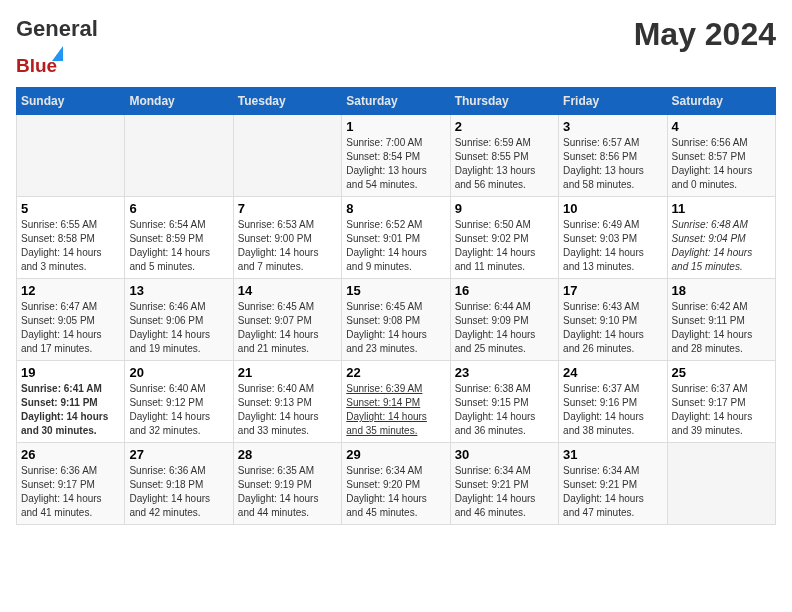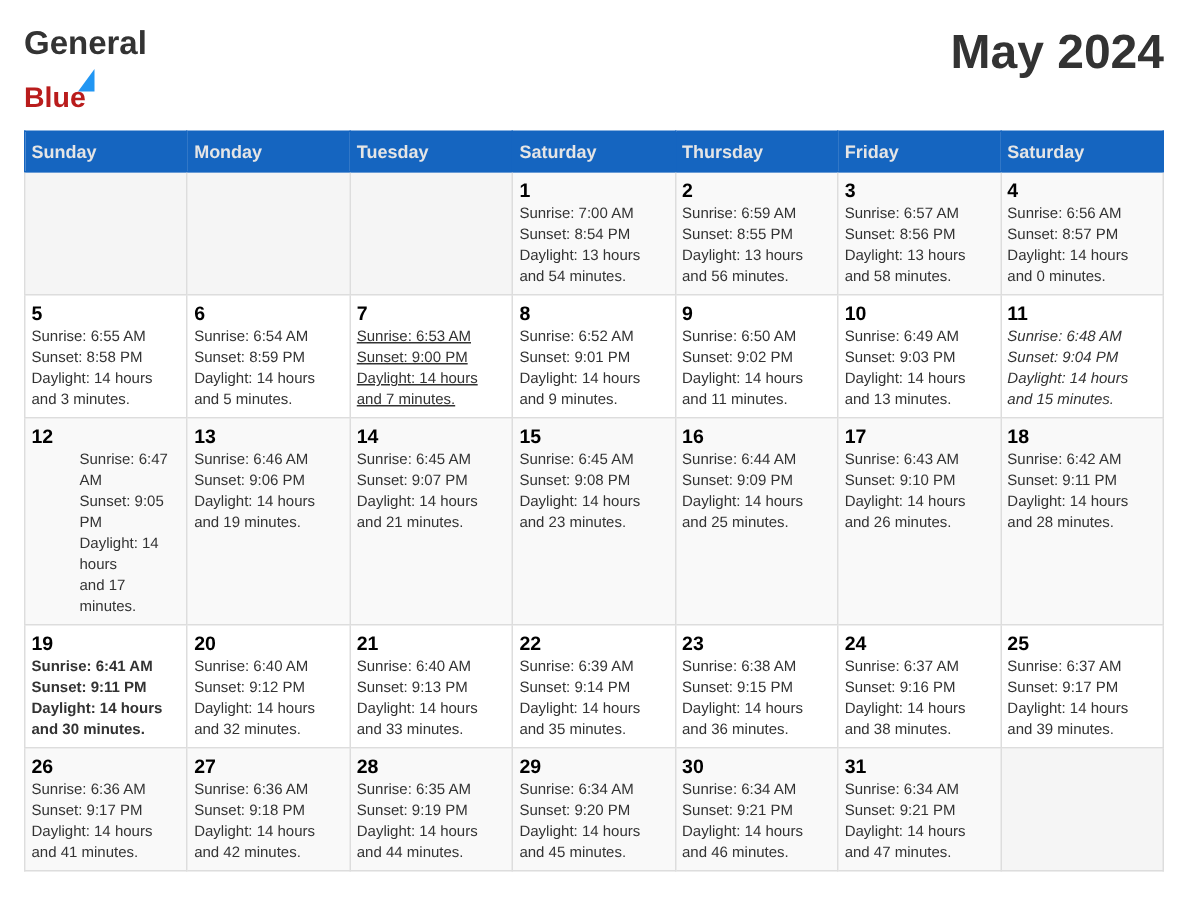--- a/index.html
+++ b/index.html
@@ -146,21 +146,21 @@
         </td>
         <td>
           <span class="day-number">6</span>
           <div class="day-info" style="white-space: pre-line;">Sunrise: 6:54 AM
 Sunset: 8:59 PM
 Daylight: 14 hours
 and 5 minutes.</div>
         </td>
         <td>
           <span class="day-number">7</span>
-          <div class="day-info" style="white-space: pre-line; text-decoration: underline;">Sunrise: 6:53 AM
+          <div class="day-info" style="white-space: pre-line;">Sunrise: 6:53 AM
 Sunset: 9:00 PM
 Daylight: 14 hours
 and 7 minutes.</div>
         </td>
         <td>
           <span class="day-number">8</span>
           <div class="day-info" style="white-space: pre-line;">Sunrise: 6:52 AM
 Sunset: 9:01 PM
 Daylight: 14 hours
 and 9 minutes.</div>
@@ -183,21 +183,21 @@
           <span class="day-number">11</span>
           <div class="day-info" style="white-space: pre-line; font-style: italic;">Sunrise: 6:48 AM
 Sunset: 9:04 PM
 Daylight: 14 hours
 and 15 minutes.</div>
         </td>
       </tr>
       <tr>
         <td>
           <span class="day-number">12</span>
-          <div class="day-info" style="white-space: pre-line; margin-left: 32px;">Sunrise: 6:47 AM
+          <div class="day-info" style="white-space: pre-line;">Sunrise: 6:47 AM
 Sunset: 9:05 PM
 Daylight: 14 hours
 and 17 minutes.</div>
         </td>
         <td>
           <span class="day-number">13</span>
           <div class="day-info" style="white-space: pre-line;">Sunrise: 6:46 AM
 Sunset: 9:06 PM
 Daylight: 14 hours
 and 19 minutes.</div>
@@ -255,21 +255,21 @@
         </td>
         <td>
           <span class="day-number">21</span>
           <div class="day-info" style="white-space: pre-line;">Sunrise: 6:40 AM
 Sunset: 9:13 PM
 Daylight: 14 hours
 and 33 minutes.</div>
         </td>
         <td>
           <span class="day-number">22</span>
-          <div class="day-info" style="white-space: pre-line;">Sunrise: 6:39 AM
+          <div class="day-info" style="white-space: pre-line; text-decoration: underline;">Sunrise: 6:39 AM
 Sunset: 9:14 PM
 Daylight: 14 hours
 and 35 minutes.</div>
         </td>
         <td>
           <span class="day-number">23</span>
           <div class="day-info" style="white-space: pre-line;">Sunrise: 6:38 AM
 Sunset: 9:15 PM
 Daylight: 14 hours
 and 36 minutes.</div>

